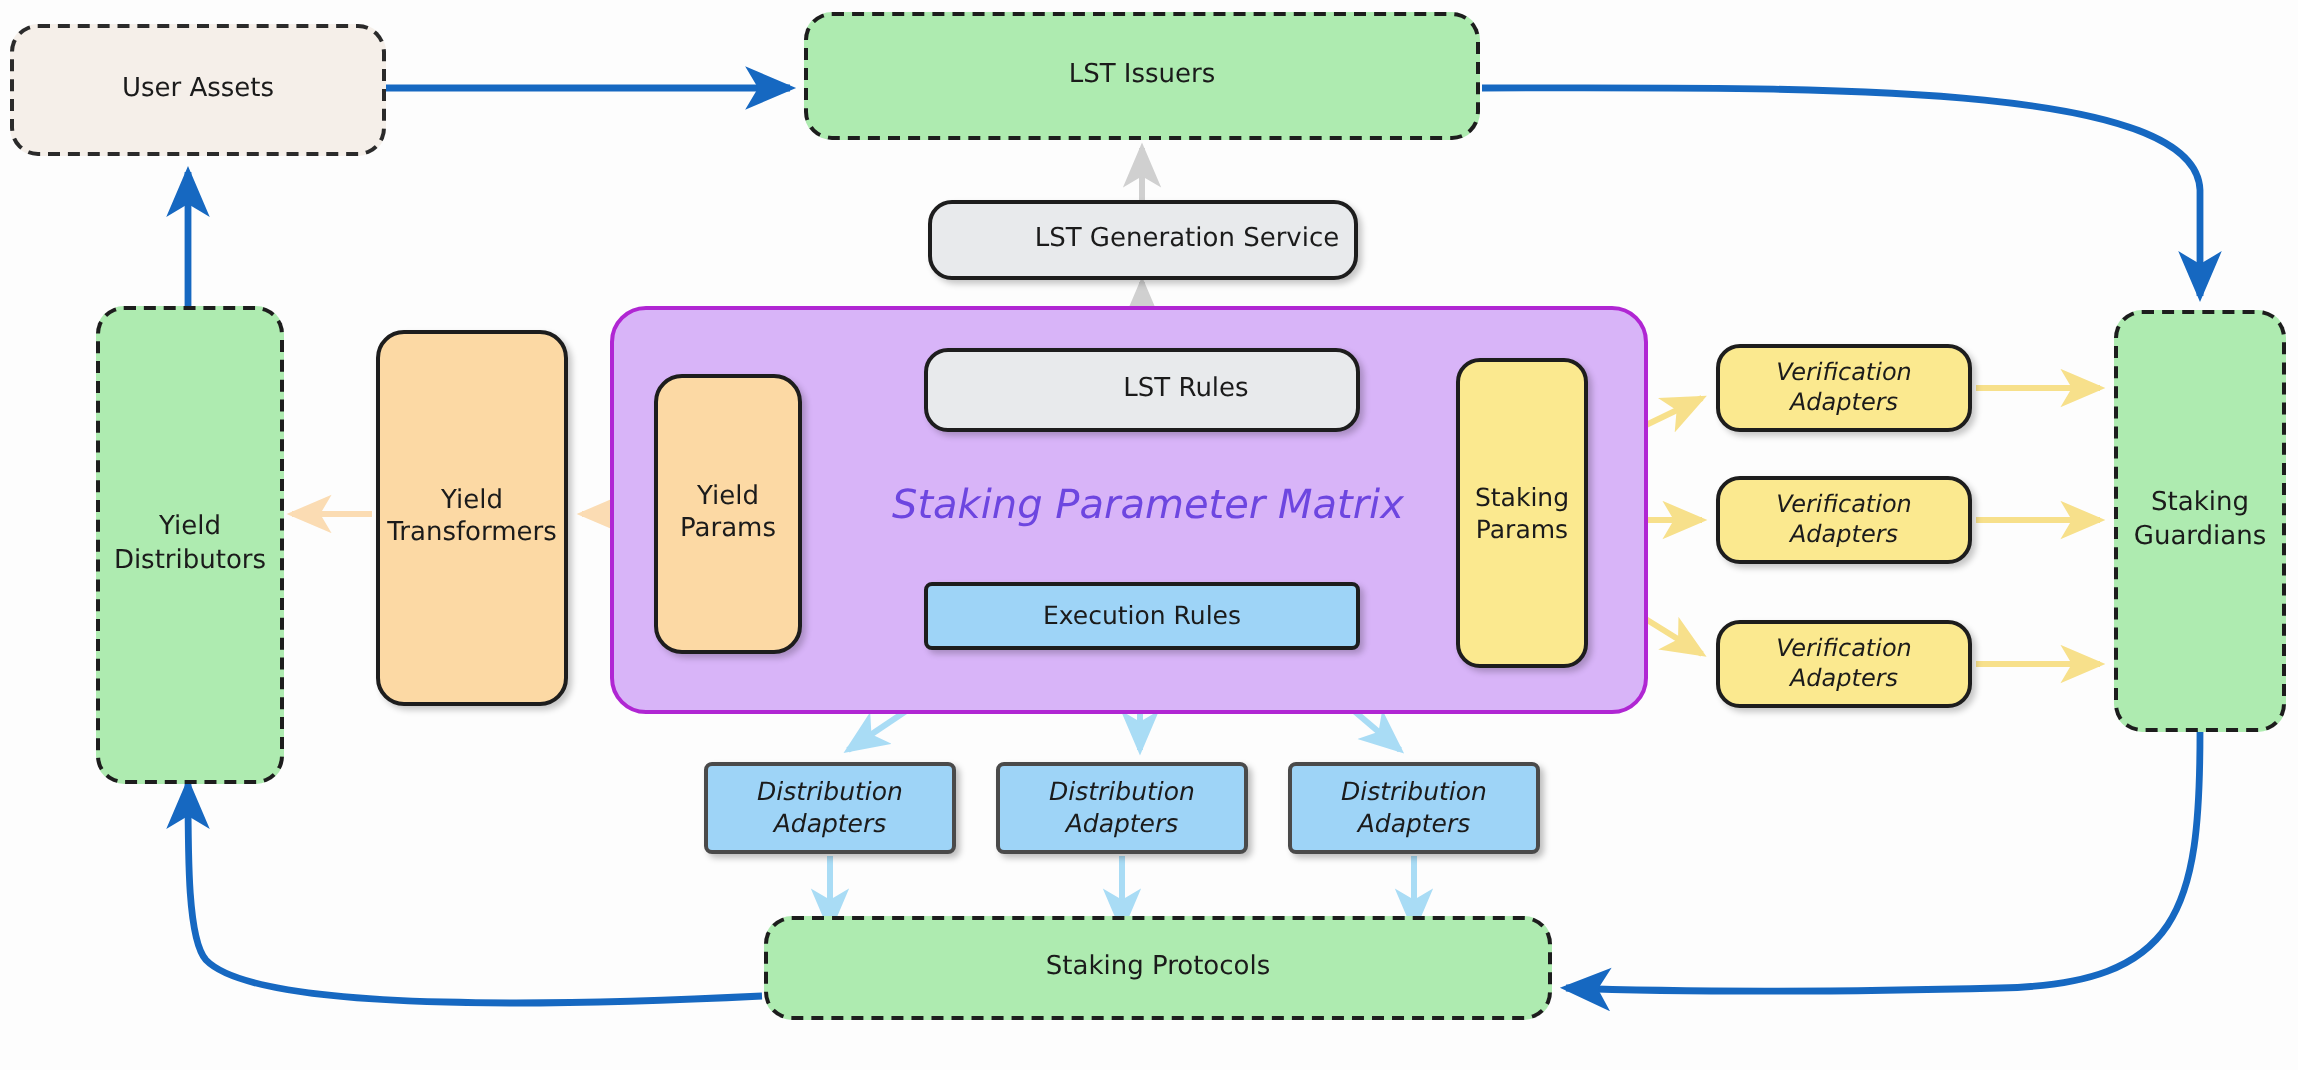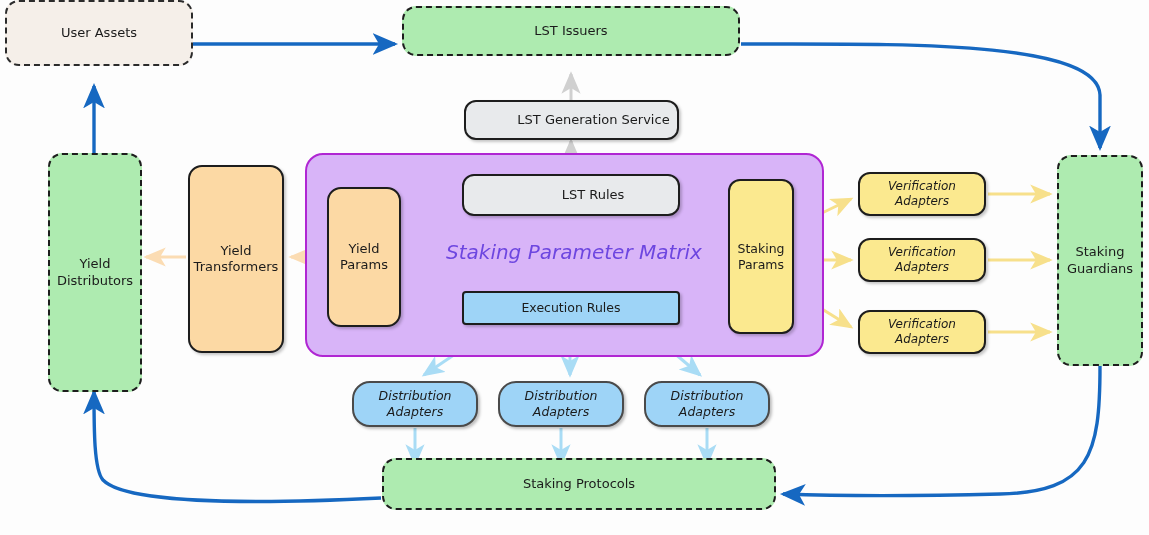--- a/index.html
+++ b/index.html
@@ -74,21 +74,21 @@
   .n-blue-solid {
     background: #9ed4f7;
     border: 2.2px solid #1d1d1d;
     border-radius: 4px;
     font-size: 12.5px;
     box-shadow: 2px 2px 3px rgba(0,0,0,0.22);
   }
   .n-blue-adapter {
     background: #9ed4f7;
     border: 2.2px solid #4a4a4a;
-    border-radius: 18px;
+    border-radius: 4px;
     font-size: 12.5px;
     font-style: italic;
     box-shadow: 2px 2px 3px rgba(0,0,0,0.25);
   }
   
   #matrix-cluster {
     position: absolute;
     background: #d8b4f8;
     border: 2.2px solid #b026d3;
     border-radius: 18px;
@@ -159,23 +159,23 @@
     <path d="M640,324 L700,375" fill="none" stroke="#a9dcf5" stroke-width="3" marker-end="url(#ah-lblue)"></path>
 
     <path d="M415,428 L415,464" fill="none" stroke="#a9dcf5" stroke-width="3" marker-end="url(#ah-lblue)"></path>
     <path d="M561,428 L561,464" fill="none" stroke="#a9dcf5" stroke-width="3" marker-end="url(#ah-lblue)"></path>
     <path d="M707,428 L707,464" fill="none" stroke="#a9dcf5" stroke-width="3" marker-end="url(#ah-lblue)"></path>
   </svg>
 
   <div id="matrix-cluster" style="left:305px; top:153px; width:515px; height:200px;"></div>
   <div id="matrix-title" style="left:446px; top:240px;">Staking Parameter Matrix</div>
 
-  <div class="node n-beige-dashed" style="left:5px; top:0; width:188px; height:66px;">User Assets</div>
-
-  <div class="node n-green-dashed" style="left:402px; top:6px; width:338px; height:50px;">LST Issuers</div>
+  <div class="node n-beige-dashed" style="left:5px; top:12px; width:188px; height:66px;">User Assets</div>
+
+  <div class="node n-green-dashed" style="left:402px; top:6px; width:338px; height:64px;">LST Issuers</div>
 
   <div class="node n-grey-solid" style="left:464px; top:100px; width:215px; height:40px;">LST Generation Service</div>
 
   <div class="node n-grey-solid" style="left:462px; top:174px; width:218px; height:42px;">LST Rules</div>
 
   <div class="node n-blue-solid" style="left:462px; top:291px; width:218px; height:34px;">Execution Rules</div>
 
   <div class="node n-orange-solid" style="left:327px; top:187px; width:74px; height:140px;">Yield
 Params</div>
 

